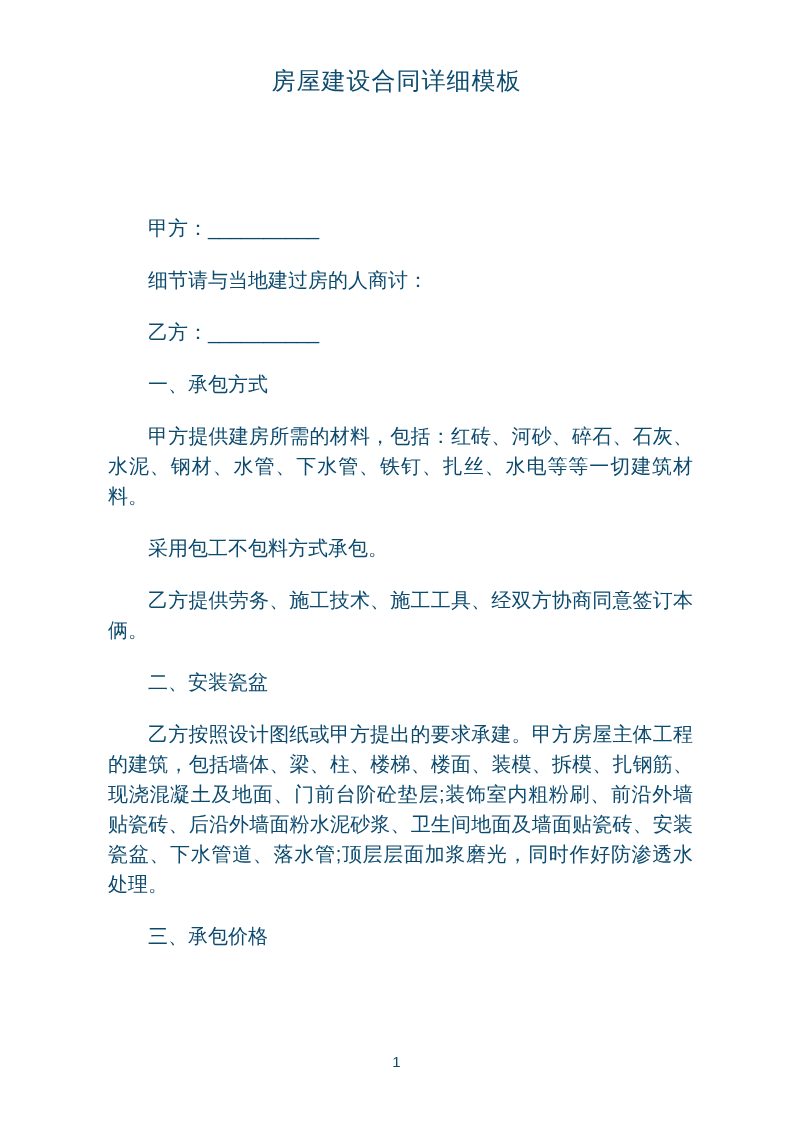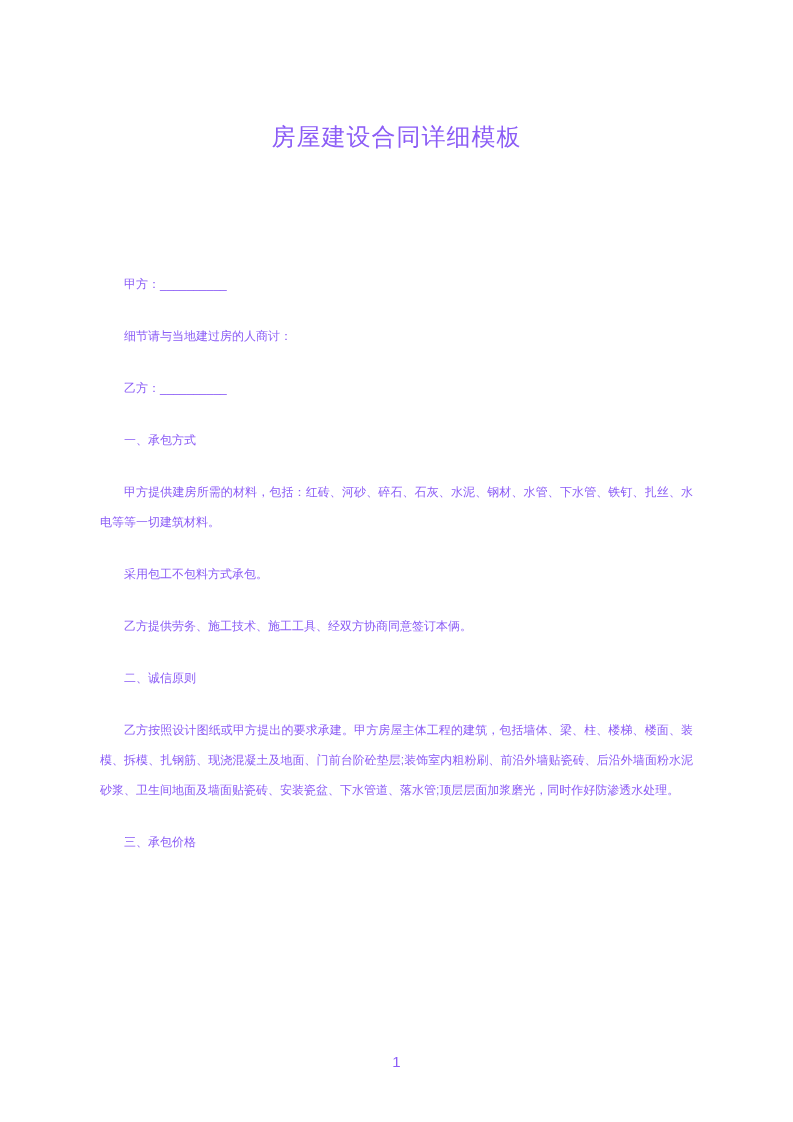--- a/index.html
+++ b/index.html
@@ -6,38 +6,38 @@
     margin: 0;
     padding: 0;
     background: #ffffff;
   }
   .page {
     position: relative;
     width: 793px;
     height: 1122px;
     margin: 0 auto;
     background: #ffffff;
-    color: #8b5cf6;
+    color: #0c4a6e;
     font-family: "Liberation Sans", sans-serif;
     box-sizing: border-box;
-    padding: 120px 100px 0 100px;
+    padding: 64px 100px 0 100px;
     overflow: hidden;
   }
   .doc-title {
     font-size: 24px;
     font-weight: 400;
     line-height: 34px;
     text-align: center;
     margin: 0 0 115px 0;
     letter-spacing: 1px;
   }
   .block {
-    font-size: 12px;
+    font-size: 20px;
     line-height: 30px;
-    margin: 0 0 22px 0;
+    margin: 0 0 22px 8px;
     text-indent: 2em;
     text-align: justify;
     word-break: break-all;
   }
   .page-number {
     position: absolute;
     left: 0;
     right: 0;
     bottom: 52px;
     text-align: center;
@@ -60,21 +60,21 @@
 
 
   <p class="block">一、承包方式</p>
 
   <p class="block">甲方提供建房所需的材料，包括：红砖、河砂、碎石、石灰、水泥、钢材、水管、下水管、铁钉、扎丝、水电等等一切建筑材料。</p>
 
   <p class="block">采用包工不包料方式承包。</p>
 
   <p class="block">乙方提供劳务、施工技术、施工工具、经双方协商同意签订本俩。</p>
 
-  <p class="block">二、诚信原则</p>
+  <p class="block">二、安装瓷盆</p>
 
   <p class="block">乙方按照设计图纸或甲方提出的要求承建。甲方房屋主体工程的建筑，包括墙体、梁、柱、楼梯、楼面、装模、拆模、扎钢筋、现浇混凝土及地面、门前台阶砼垫层;装饰室内粗粉刷、前沿外墙贴瓷砖、后沿外墙面粉水泥砂浆、卫生间地面及墙面贴瓷砖、安装瓷盆、下水管道、落水管;顶层层面加浆磨光，同时作好防渗透水处理。</p>
 
   <p class="block">三、承包价格</p>
 
   <div class="page-number">1</div>
 
 </div>
 
 </body></html>

